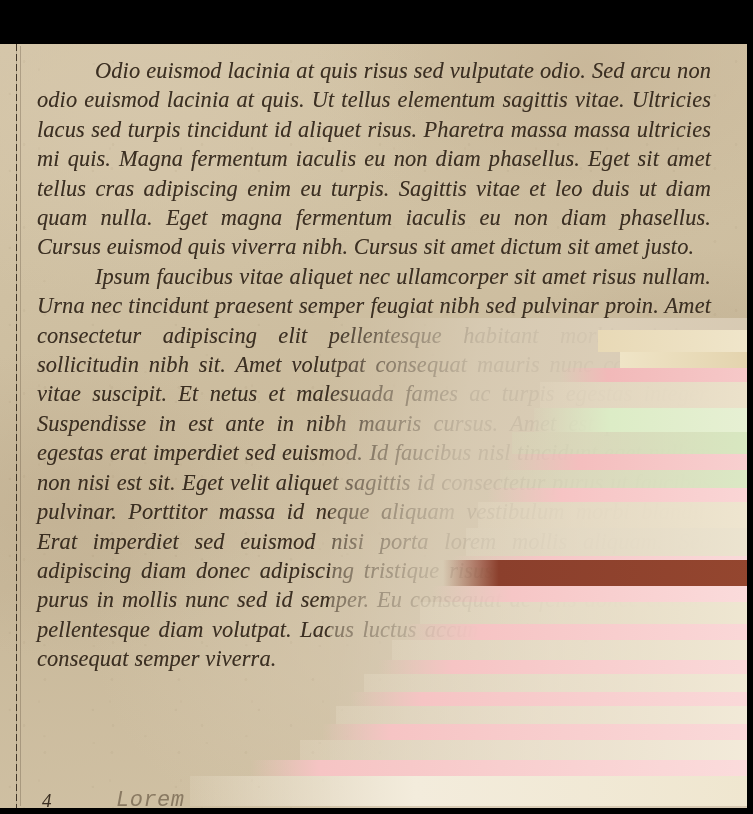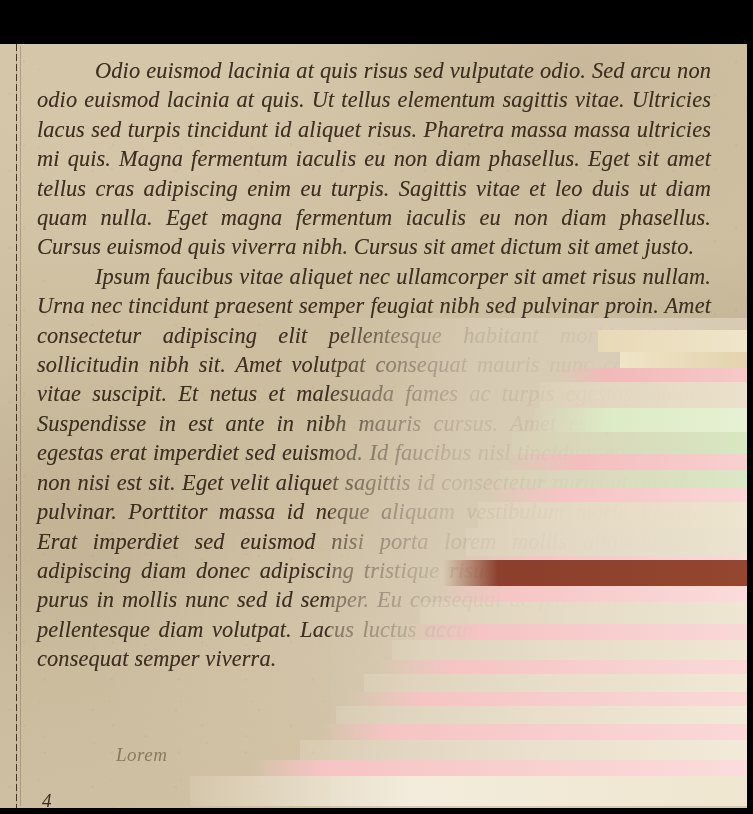--- a/index.html
+++ b/index.html
@@ -146,24 +146,24 @@
     font-family: "Liberation Serif", serif;
     font-style: italic;
     font-size: 19px;
     color: #3b2f22;
   }
 
   
   #artifact-word {
     position: absolute;
     left: 116px;
-    top: 744px;
-    font-family: Liberation Serif, serif;
+    top: 788px;
+    font-family: Liberation Mono, monospace;
     font-style: italic;
-    font-size: 19px;
+    font-size: 22px;
     color: rgba(80,64,46,0.55);
     letter-spacing: 0.5px;
     pointer-events: none;
   }
 </style>
 </head>
 <body>
 
 <div id="page">
 

